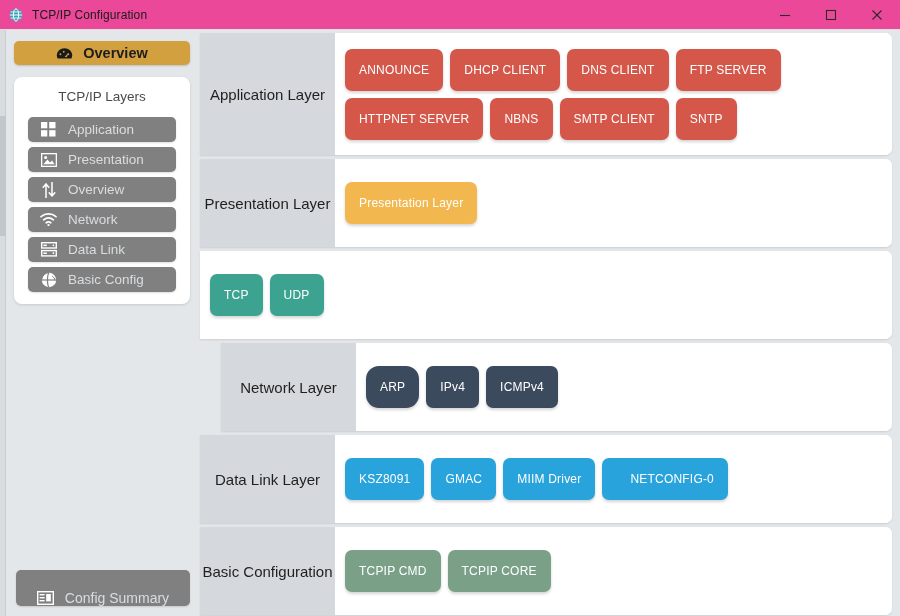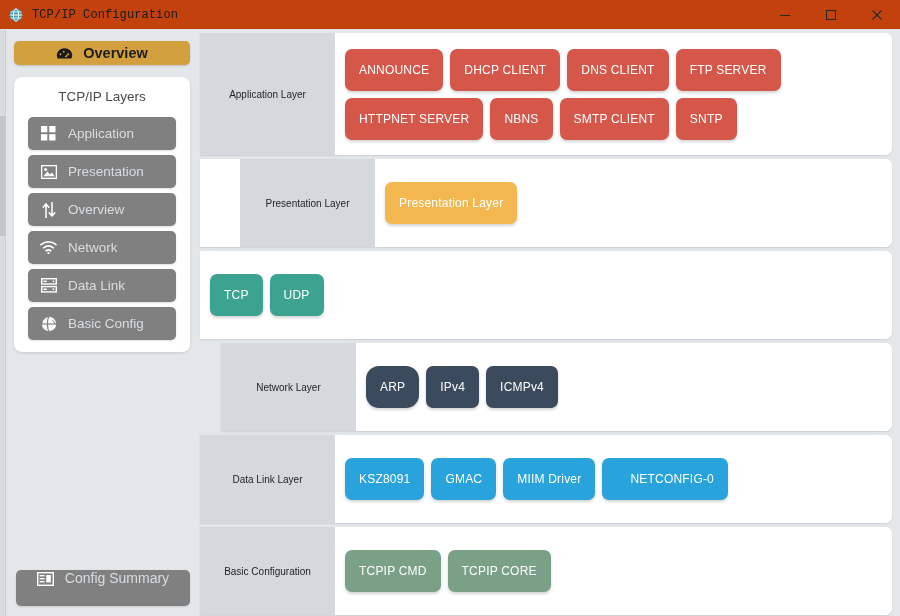--- a/index.html
+++ b/index.html
@@ -5,25 +5,24 @@
   * { box-sizing: border-box; margin: 0; padding: 0; }
   html, body {
     width: 900px; height: 616px;
     font-family: "Liberation Sans", sans-serif;
     background: #e3e7ea;
     overflow: hidden;
   }
 
   
   .titlebar {
-    height: 30px; background: #c2410c;
+    height: 30px; background: #ec4899;
     display: flex; align-items: center;
     border-bottom: 1px solid #e0e0e0;
     position: relative;
-    font-family: Liberation Mono, monospace;
   }
   .app-icon {
     width: 16px; height: 16px; margin-left: 8px; margin-right: 8px;
     position: relative; flex: 0 0 auto;
   }
   .app-icon svg { display: block; }
   .title-text { font-size: 12px; color: #1a1a1a; letter-spacing: .1px; }
   .winbtns { position: absolute; right: 0; top: 0; height: 30px; display: flex; }
   .winbtn {
     width: 46px; height: 30px; display: flex; align-items: center; justify-content: center;
@@ -63,34 +62,34 @@
   .layers-card {
     margin: 12px 2px 0 4px; background: #ffffff;
     border-radius: 8px; padding: 10px 0 12px;
     box-shadow: 0 1px 3px rgba(0,0,0,.12);
   }
   .layers-title {
     text-align: center; font-size: 13.5px; color: #4a4a4a;
     padding: 2px 0 8px;
   }
   .layer-btn {
-    height: 33px; margin: 5px 14px 0 14px;
+    height: 25px; margin: 5px 14px 0 14px;
     background: #808080; border-radius: 5px;
     display: flex; align-items: center; gap: 11px;
     padding-left: 12px; cursor: pointer;
     box-shadow: 0 1px 2px rgba(0,0,0,.13);
   }
   .layer-btn .lbl { font-size: 13.5px; color: #d9dde0; }
   .ico { width: 17px; height: 17px; display: flex; align-items: center; justify-content: center; flex:0 0 17px;}
   .ico svg { display: block; }
 
   .summary-btn {
     height: 36px; margin: auto 2px 10px 6px;
     background: #808080; border-radius: 5px;
-    display: flex; align-items: flex-start; justify-content: center; gap: 11px;
+    display: flex; align-items: flex-end; justify-content: center; gap: 11px;
     cursor: pointer; box-shadow: 0 1px 2px rgba(0,0,0,.13);
   }
   .summary-btn .lbl { font-size: 14px; color: #d9dde0; }
 
   
   .main {
     flex: 1 1 auto; height: 100%;
     padding: 3px 8px 0 2px;
     display: flex; flex-direction: column; gap: 4px;
     overflow: hidden;
@@ -98,39 +97,39 @@
   .layer-row {
     display: flex; background: #ffffff;
     border-radius: 0 7px 7px 0;
     box-shadow: 0 1px 2px rgba(0,0,0,.10);
     overflow: hidden; min-height: 0;
   }
   .row-label {
     width: 135px; flex: 0 0 135px;
     background: #d5d8dc;
     display: flex; align-items: center; justify-content: center;
-    font-size: 10px; color: #1f1f1f; text-align: center;
+    font-size: 15px; color: #1f1f1f; text-align: center;
   }
   .row-items {
     flex: 1 1 auto; background: #fff;
     display: flex; flex-wrap: wrap; align-content: center;
     gap: 7px; padding: 8px 10px;
   }
   .chip {
     border-radius: 7px; color: #ffffff;
     font-size: 12px; letter-spacing: .2px;
     display: flex; align-items: center; justify-content: center;
     padding: 0 14px; height: 42px; min-width: 52px;
     box-shadow: 0 2px 3px rgba(0,0,0,.17);
     cursor: pointer; white-space: nowrap;
   }
 
   
   .r-app  { flex: 0 0 122px; }
-  .r-pres { flex: 0 0 88px; padding-left: 40px; }
+  .r-pres { flex: 0 0 88px; }
   .r-tran { flex: 0 0 88px; }
   .r-netw { flex: 0 0 88px; margin-left: 21px; }
   .r-dlnk { flex: 0 0 88px; }
   .r-basic{ flex: 0 0 88px; }
 </style>
 </head>
 <body>
 
 <div class="titlebar">
   <span class="app-icon">

